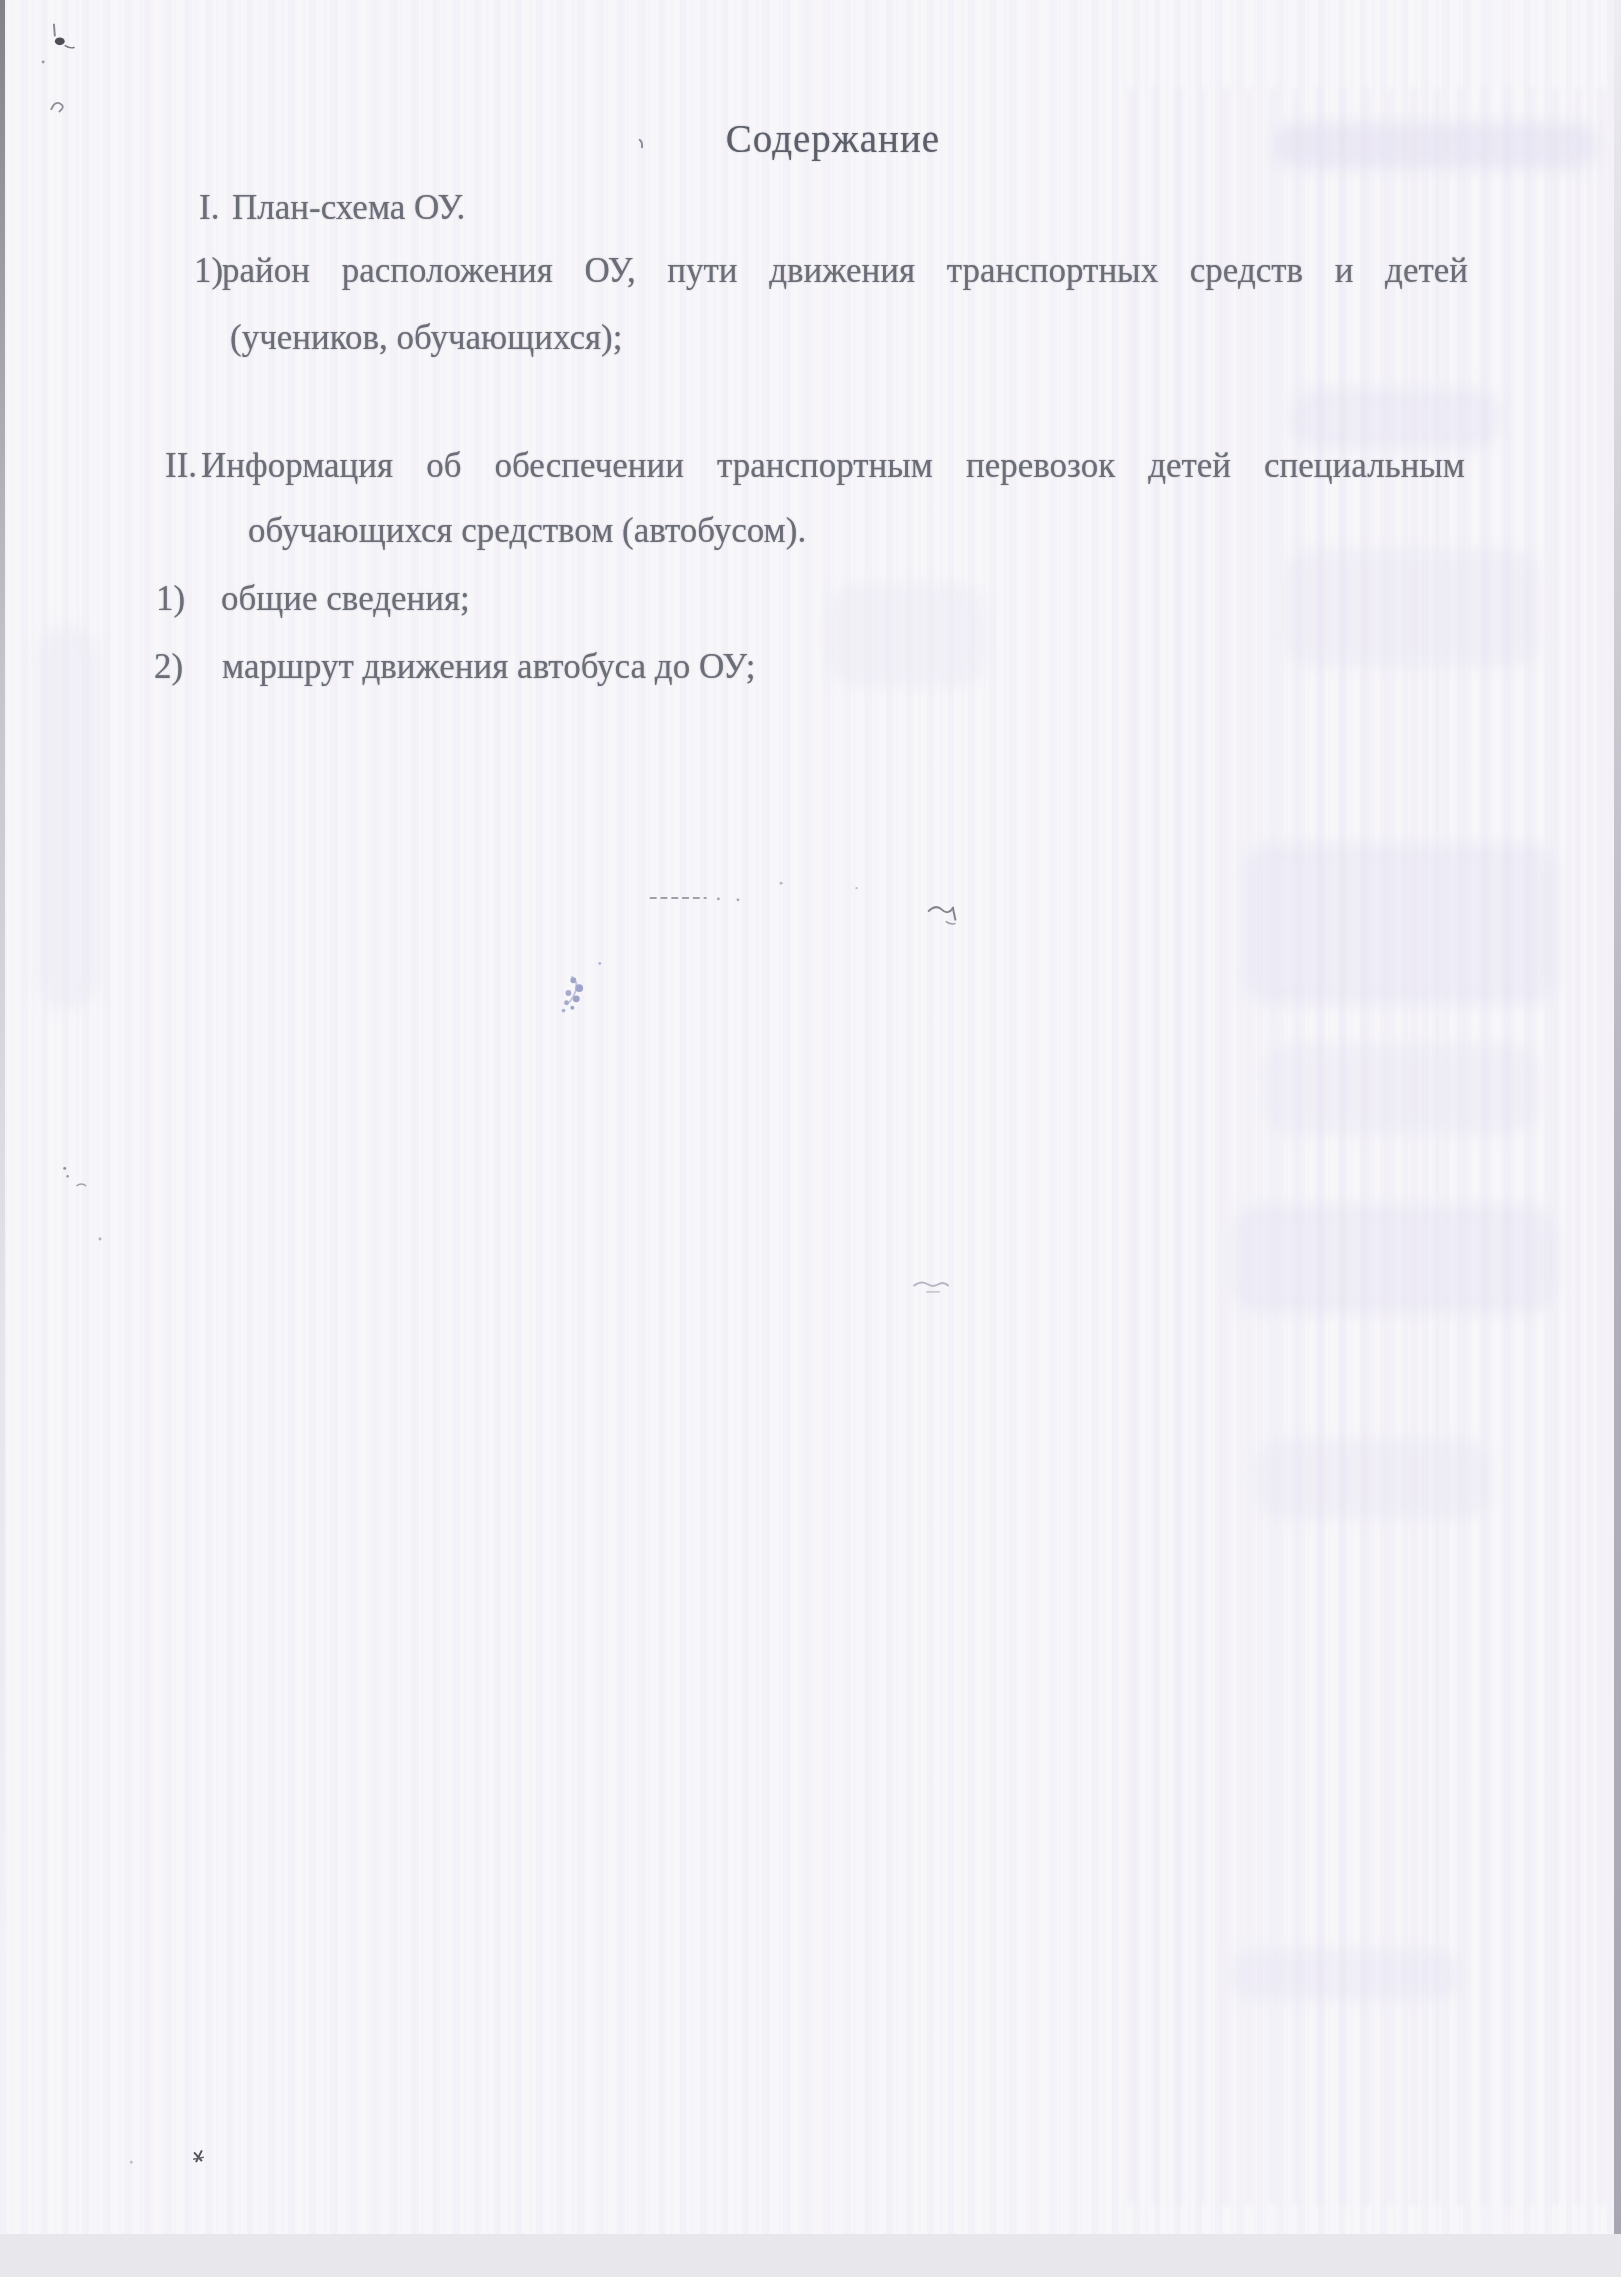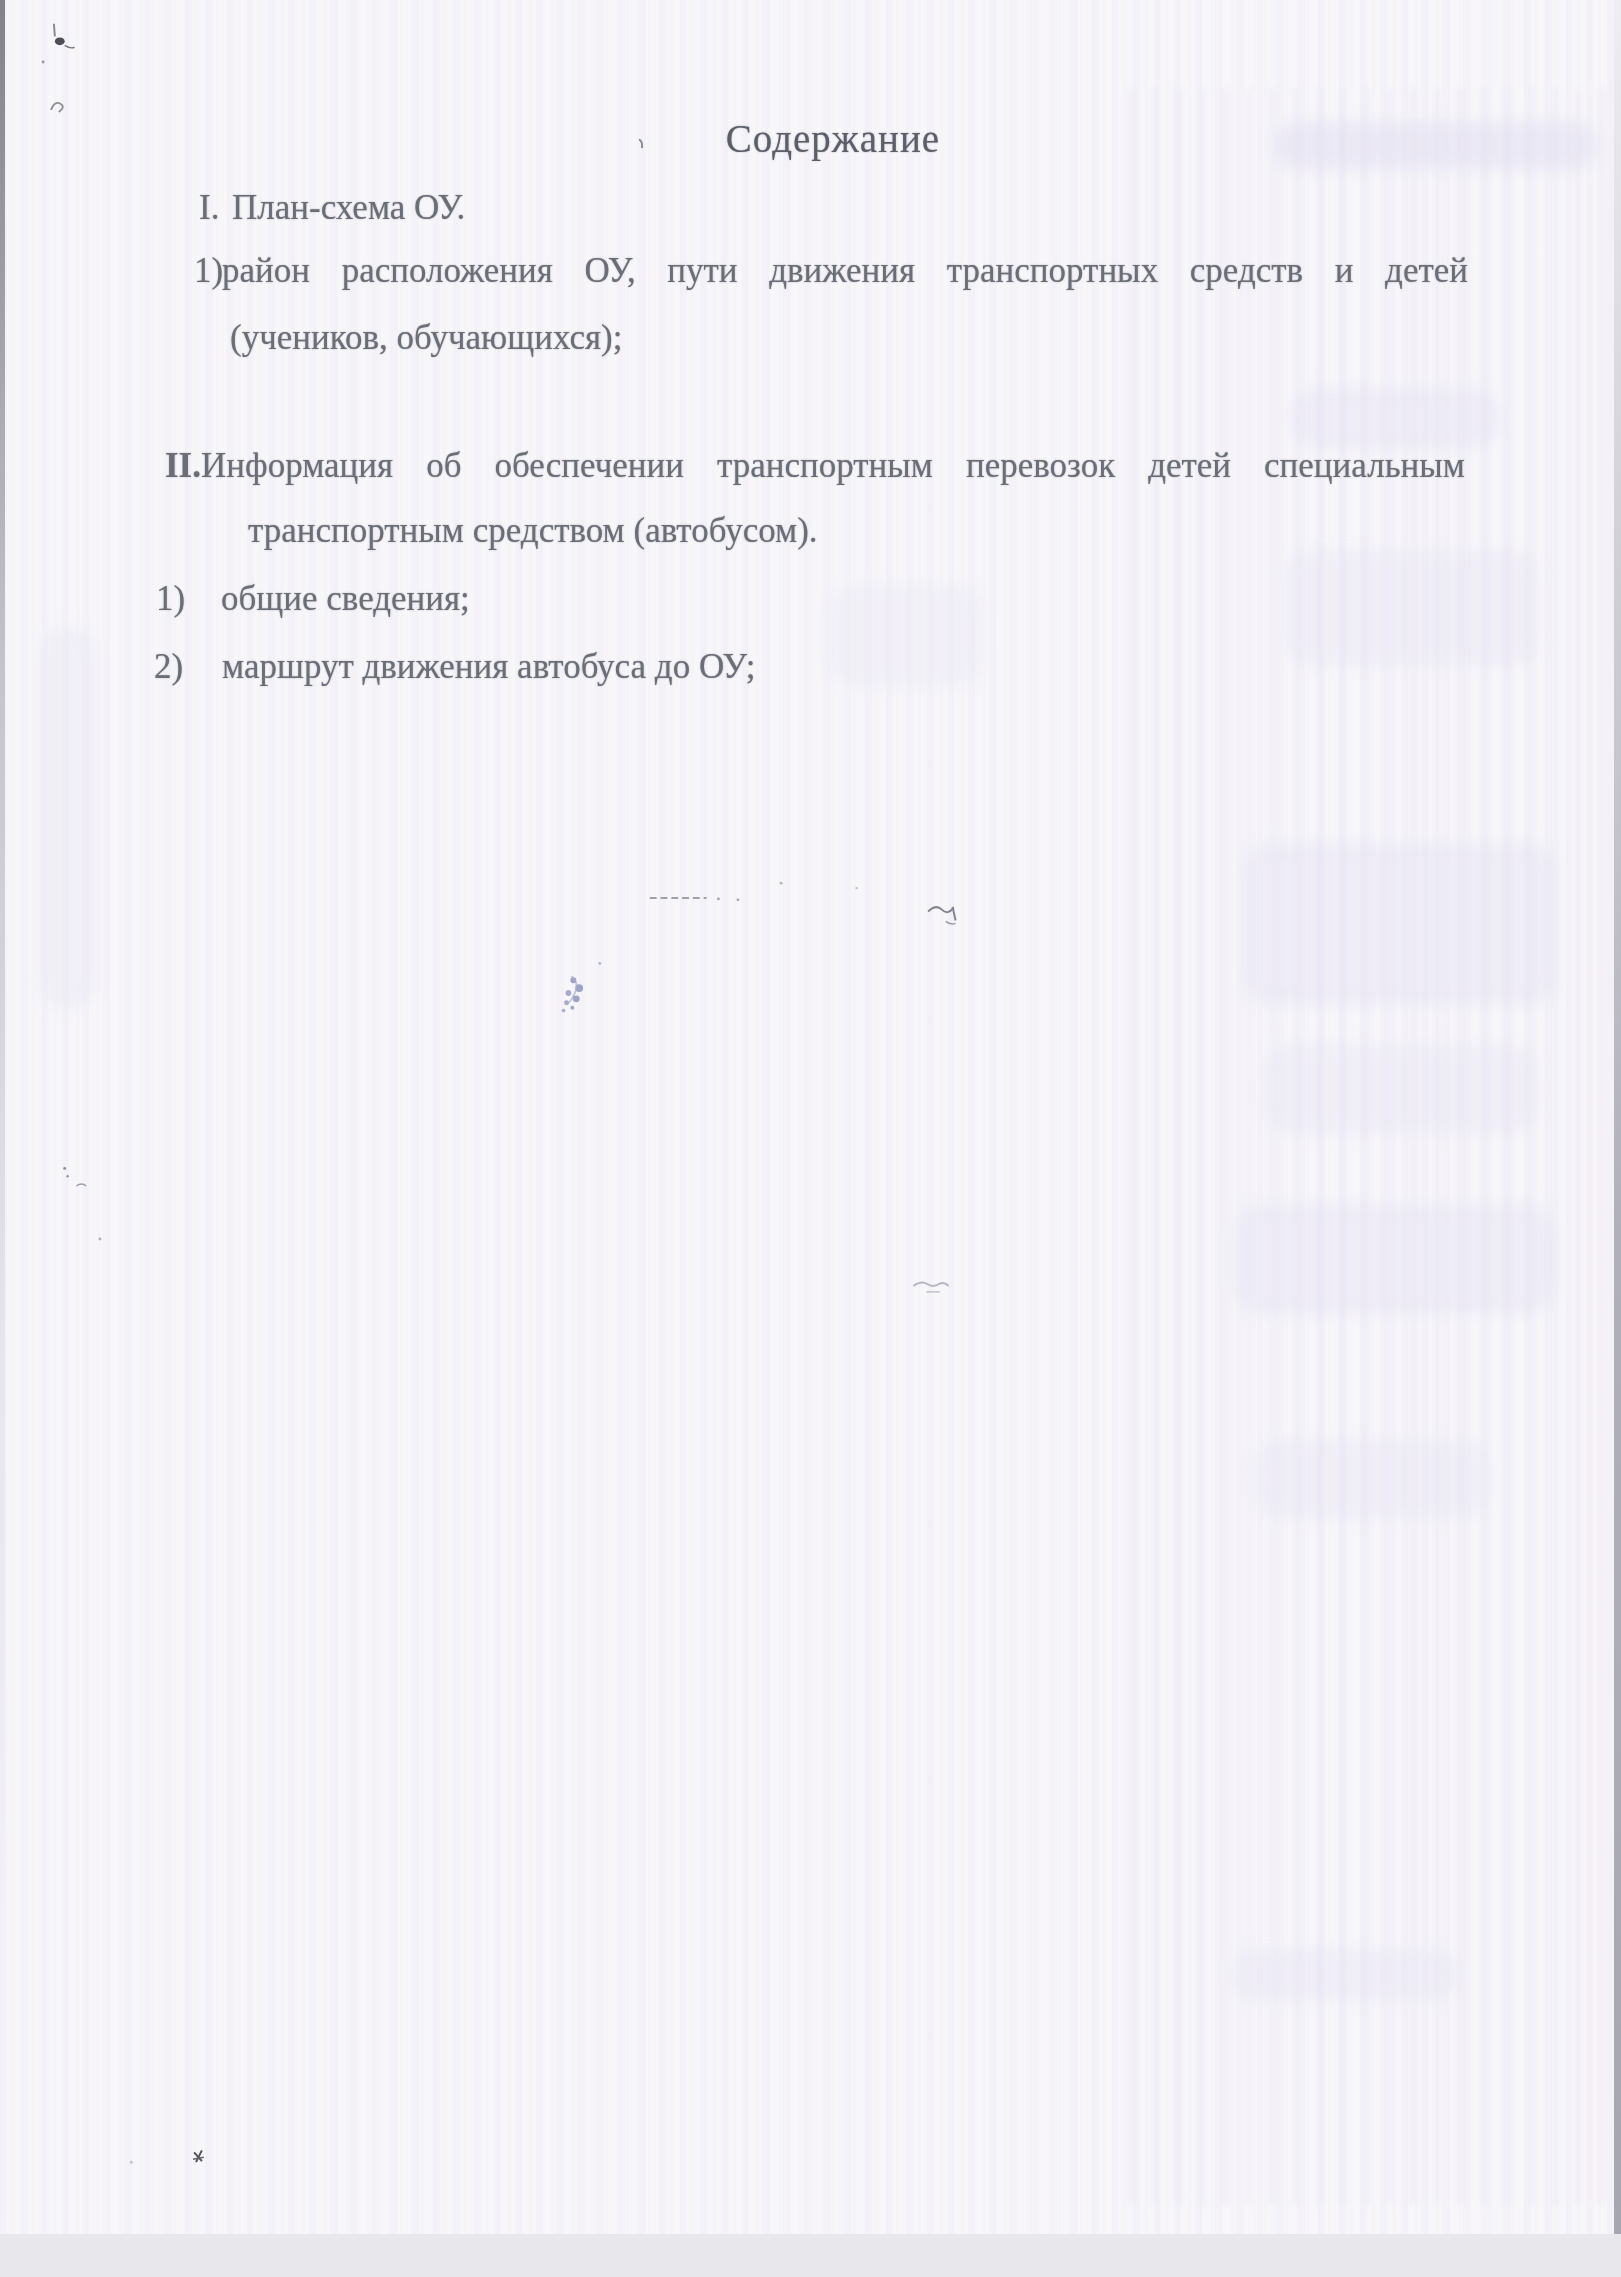--- a/index.html
+++ b/index.html
@@ -97,23 +97,23 @@
 
   <div class="line title" style="left:196px; top:114px; width:1274px;">Содержание</div>
 
   <div class="line" style="left:199px; top:186px;">I.</div>
   <div class="line" style="left:232px; top:186px;">План-схема ОУ.</div>
 
   <div class="line" style="left:194px; top:249px;">1)</div>
   <div class="line" style="left:230px; top:316px;">(учеников, обучающихся);</div>
   <div class="line just" style="left:222px; top:249px; width:1246px;">район расположения ОУ, пути движения транспортных средств и детей</div>
 
-  <div class="line" style="left:165px; top:444px;font-weight:bold;">II.</div>
+  <div class="line" style="left:165px; top:444px;">II.</div>
   <div class="line just" style="left:201px; top:444px; width:1264px;">Информация об обеспечении транспортным перевозок детей специальным</div>
-  <div class="line" style="left:248px; top:509px;">транспортным средством (автобусом).</div>
+  <div class="line" style="left:248px; top:509px;">обучающихся средством (автобусом).</div>
 
   <div class="line" style="left:156px; top:577px;">1)</div>
   <div class="line" style="left:221px; top:577px;text-align:right;">общие сведения;</div>
 
   <div class="line" style="left:154px; top:645px;">2)</div>
   <div class="line" style="left:222px; top:645px;">маршрут движения автобуса до ОУ;</div>
 
   <svg class="marks" width="1621" height="2278" viewBox="0 0 1654 2324">
 
     <path d="M55,24 l1,13" stroke="#8a8a92" stroke-width="2" fill="none"></path>

